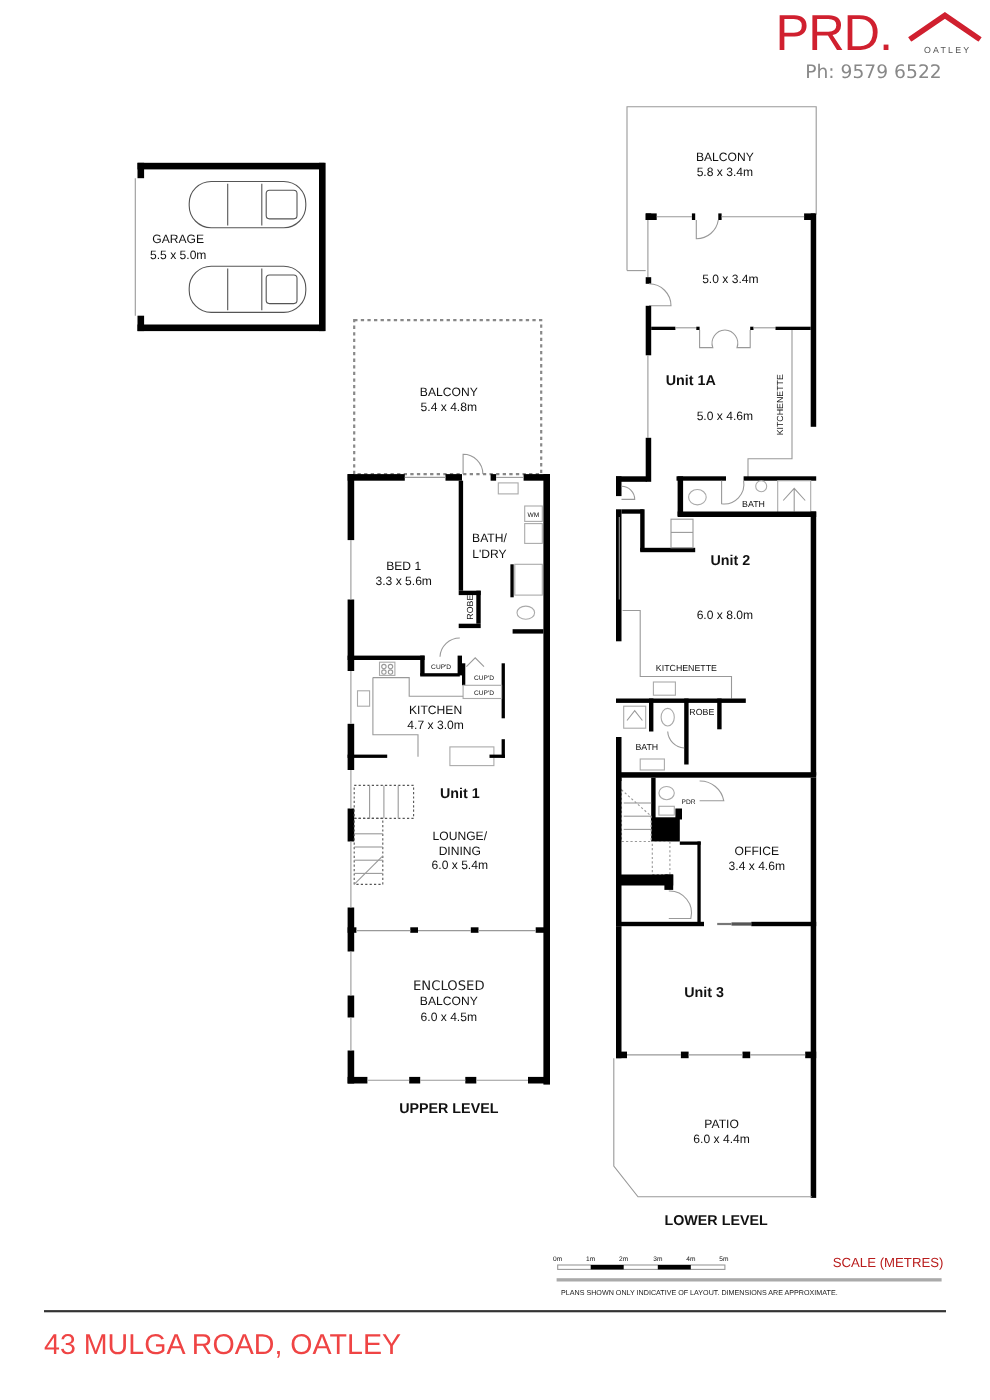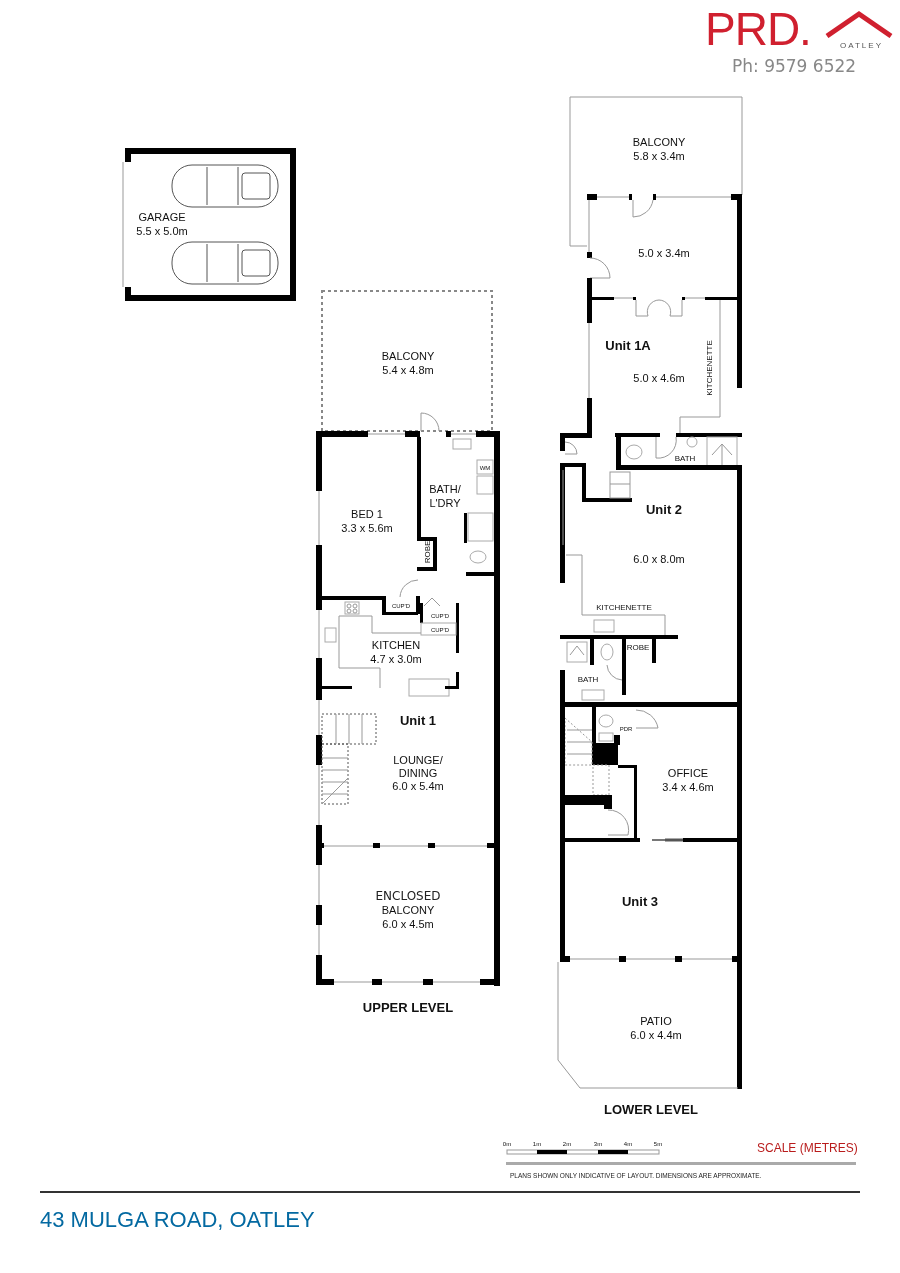--- a/index.html
+++ b/index.html
@@ -16,21 +16,21 @@
   .thin-dk { stroke: #555; stroke-width: 1; fill: none; }
   .fixture { stroke: #aaa; stroke-width: 1; fill: #fff; }
   .logo { position: absolute; left: 705px; top: 4px; width: 190px; height: 80px; }
   .logo-prd { position: absolute; left: 0; top: 0; font-family: "Liberation Sans", sans-serif; font-size: 46px; color: #d0202f; letter-spacing: -1px; line-height: 50px; }
   .logo-sub { position: absolute; left: 135px; top: 37px; font-family: "Liberation Sans", sans-serif; font-size: 8px; letter-spacing: 2px; color: #555; }
   .logo-phone { position: absolute; left: 27px; top: 52px; font-family: "DejaVu Sans", sans-serif; font-size: 17px; color: #888; }
   .logo-roof { position: absolute; left: 118px; top: 6px; width: 72px; height: 28px; }
   .scale-title { position: absolute; left: 745px; top: 1141px; font-family: "Liberation Sans", sans-serif; font-weight: normal; font-size: 12px; color: #b91c1c; margin-left: 12px; }
   .disclaimer { position: absolute; left: 510px; top: 1172px; font-family: "Liberation Sans", sans-serif; font-size: 6.5px; color: #222; }
   .address-rule { position: absolute; left: 40px; top: 1191px; width: 820px; height: 2px; background: #333; }
-  .address { position: absolute; left: 40px; top: 1207px; font-family: "Liberation Sans", sans-serif; font-size: 22px; color: #0369a1; }
+  .address { position: absolute; left: 40px; top: 1207px; font-family: "Liberation Sans", sans-serif; font-size: 26px; color: #ef4444; }
 </style>
 </head>
 <body>
 
 <div class="logo">
   <div class="logo-prd">PRD.</div>
   <svg class="logo-roof" viewBox="0 0 72 28">
     <polyline points="4,26 36,4 68,26" fill="none" stroke="#d0202f" stroke-width="5"></polyline>
   </svg>
   <div class="logo-sub">OATLEY</div>

